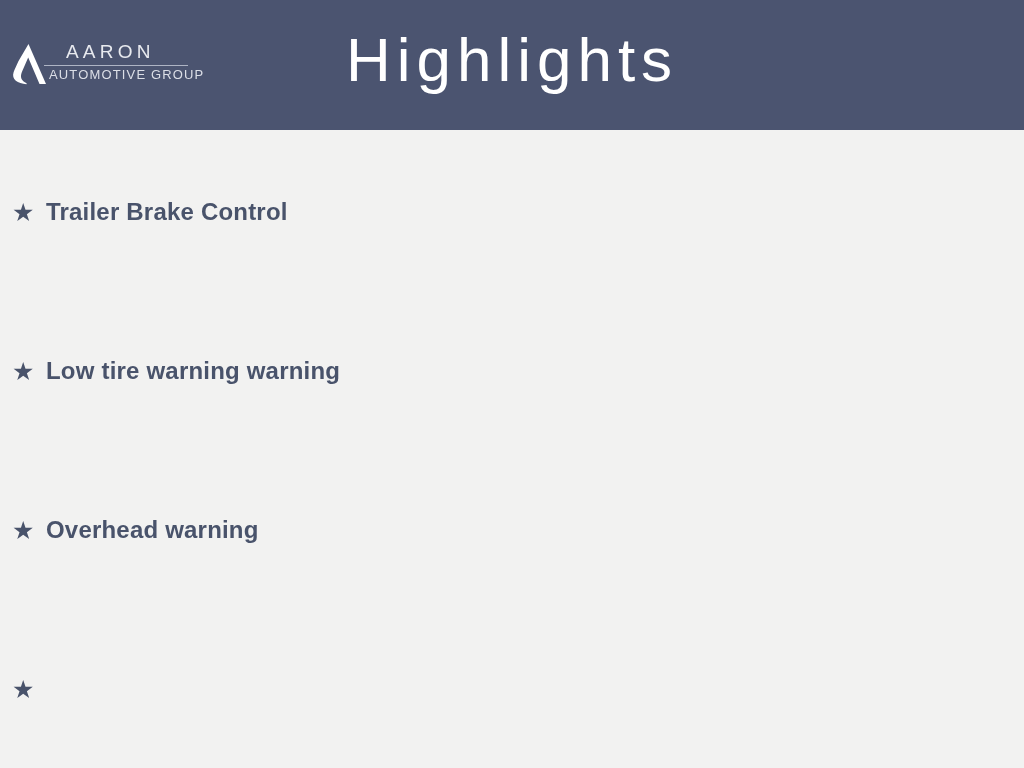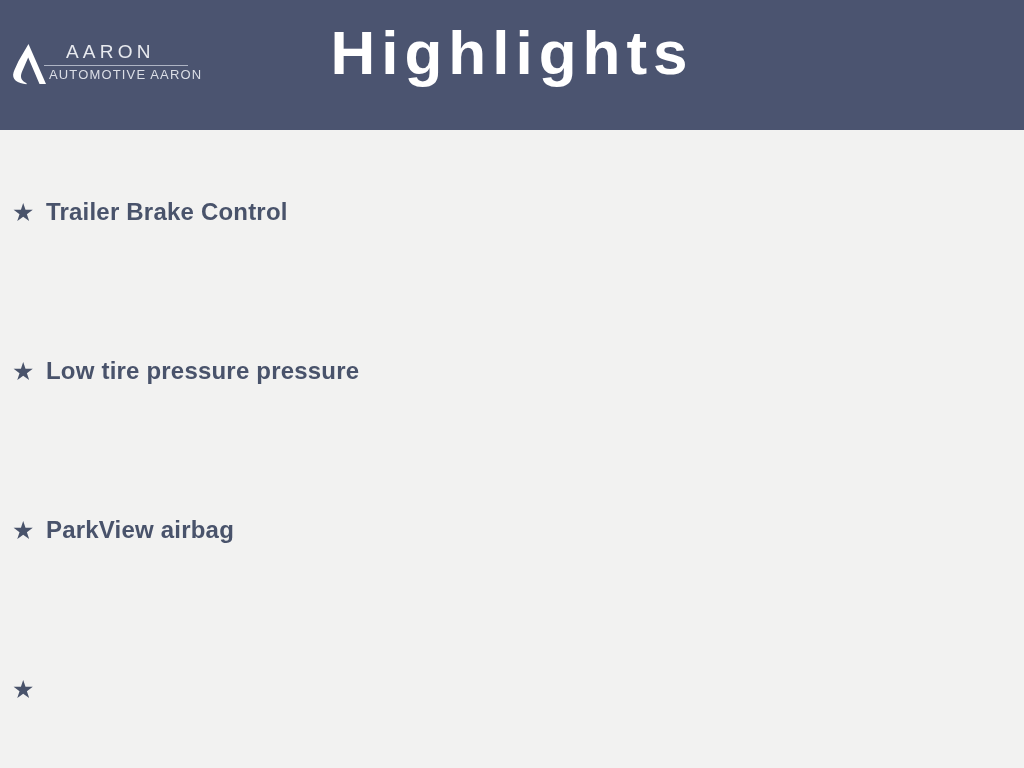--- a/index.html
+++ b/index.html
@@ -83,26 +83,26 @@
     color: #dcdfe7;
     font-weight: 400;
     line-height: 16px;
     white-space: nowrap;
   }
 
   
   #slide-title {
     position: absolute;
     left: 0;
-    top: 18px;
+    top: 25px;
     width: 1024px;
     text-align: center;
     font-family: "Liberation Sans", sans-serif;
     font-size: 62px;
-    font-weight: bold;
+    font-weight: normal;
     color: #ffffff;
     letter-spacing: 6px;
     line-height: 70px;
     white-space: nowrap;
   }
 
   
   #highlights-list {
     position: absolute;
     left: 0px;
@@ -148,41 +148,41 @@
 
   <div id="header-band"></div>
 
   <div id="logo">
     <svg id="logo-mark" viewBox="0 0 40 42" xmlns="http://www.w3.org/2000/svg">
       <path d="M20.5 1 L38 41 L31.5 41 L20.2 14.5 L14.2 28.2 C12.1 33.1 12.6 36.6 16.8 39.2 L18.6 40.3 L18.6 41.3 C9.6 40.4 3.2 36.6 5.6 29.3 C6.5 26.6 8.4 22.6 10.4 18.2 Z" fill="#ffffff"></path>
     </svg>
     <div id="logo-wordmark">
       <div class="logo-name">AARON</div>
       <div class="logo-rule"></div>
-      <div class="logo-sub">AUTOMOTIVE AARON</div>
+      <div class="logo-sub">AUTOMOTIVE GROUP</div>
     </div>
   </div>
 
   <div id="slide-title">Highlights</div>
 
   <div id="highlights-list">
 
     <div class="bullet-row" data-index="0">
       <span class="bullet-star">★</span>
       <span class="bullet-label">Trailer Brake Control</span>
     </div>
 
     <div class="bullet-row" data-index="1">
       <span class="bullet-star">★</span>
-      <span class="bullet-label">Low tire pressure pressure</span>
+      <span class="bullet-label">Low tire warning warning</span>
     </div>
 
     <div class="bullet-row" data-index="2">
       <span class="bullet-star">★</span>
-      <span class="bullet-label">ParkView airbag</span>
+      <span class="bullet-label">Overhead warning</span>
     </div>
 
     <div class="bullet-row" data-index="3">
       <span class="bullet-star">★</span>
     </div>
 
   </div>
 
 </div>
 

